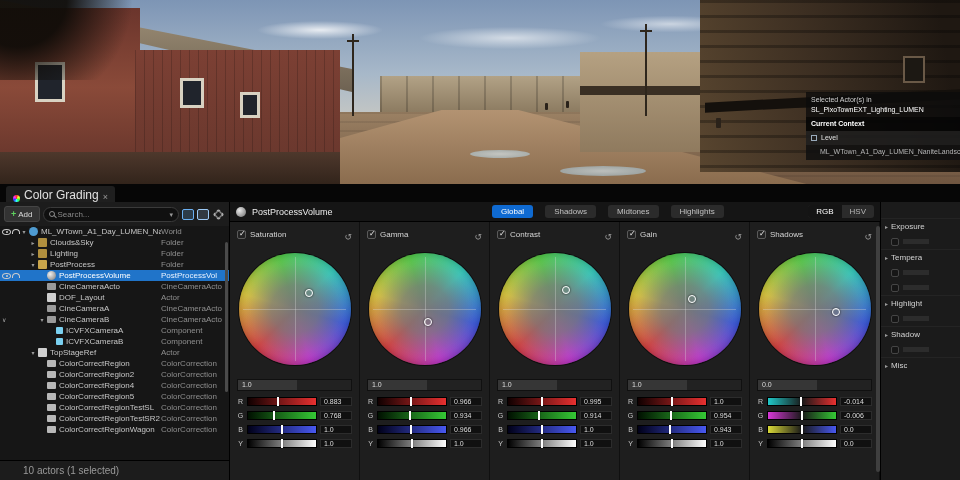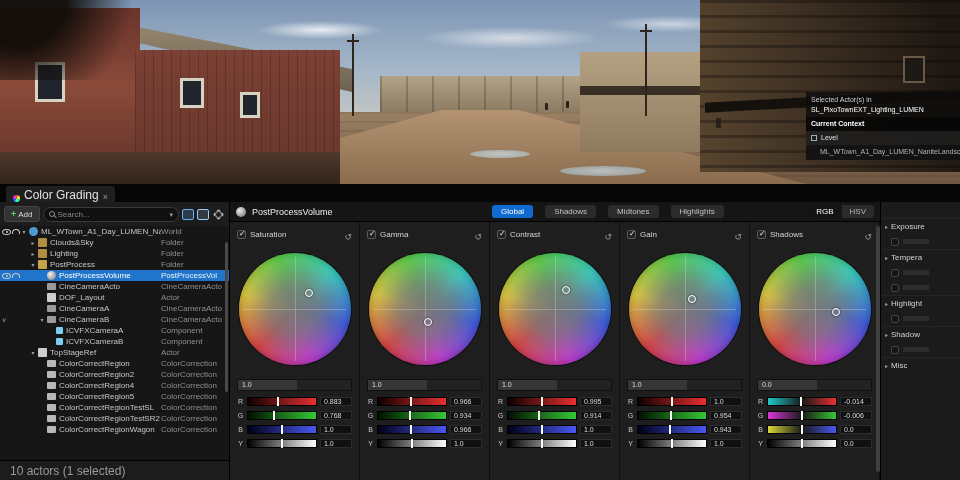--- a/index.html
+++ b/index.html
@@ -126,21 +126,21 @@
   .ic-ppv{background:radial-gradient(circle at 35% 35%,#efefef,#777);border-radius:50%;}
   .ic-camera{background:#9a9a9a;height:7px;}
   .ic-actor{background:#cfcfcf;}
   .ic-blueprint{background:#58a6e8;}
   .ic-component{background:#7ad0f0;width:7px;height:7px;}
   .ic-ccr{background:#b8b8b8;height:7px;}
   .rlabel{flex:1;overflow:hidden;}
   .rtype{width:66px;flex-shrink:0;overflow:hidden;color:#8f8f8f;}
   .rtype.link{color:#58a6ff;}
   .oscroll{position:absolute;right:1px;top:40px;width:3px;height:150px;background:#4a4a4a;border-radius:2px;}
-  .ofoot{height:20px;background:#1c1c1c;border-top:1px solid #000;display:flex;align-items:center;padding-left:10px;font-size:12px;color:#9a9a9a;}
+  .ofoot{height:20px;background:#1c1c1c;border-top:1px solid #000;display:flex;align-items:center;padding-left:23px;font-size:10px;color:#9a9a9a;}
 
   
   .gpanel{flex:1;background:#1e1e1e;position:relative;display:flex;flex-direction:column;}
   .ghead{height:20px;background:#151515;border-bottom:1px solid #000;display:flex;align-items:center;padding:0 6px;gap:6px;position:relative;}
   .ghead-ico{width:10px;height:10px;border-radius:50%;background:radial-gradient(circle at 35% 35%,#e8e8e8,#6a6a6a);}
   .ghead-title{font-size:9px;color:#ececec;}
   .gtabs{position:absolute;left:262px;display:flex;gap:12px;}
   .gtab{font-size:8px;color:#c0c0c0;background:#2b2b2b;border-radius:3px;padding:2px 9px;}
   .gtab.active{background:#0f6ad1;color:#fff;}
   .gmodes{margin-left:auto;display:flex;background:#2b2b2b;border-radius:3px;overflow:hidden;}

